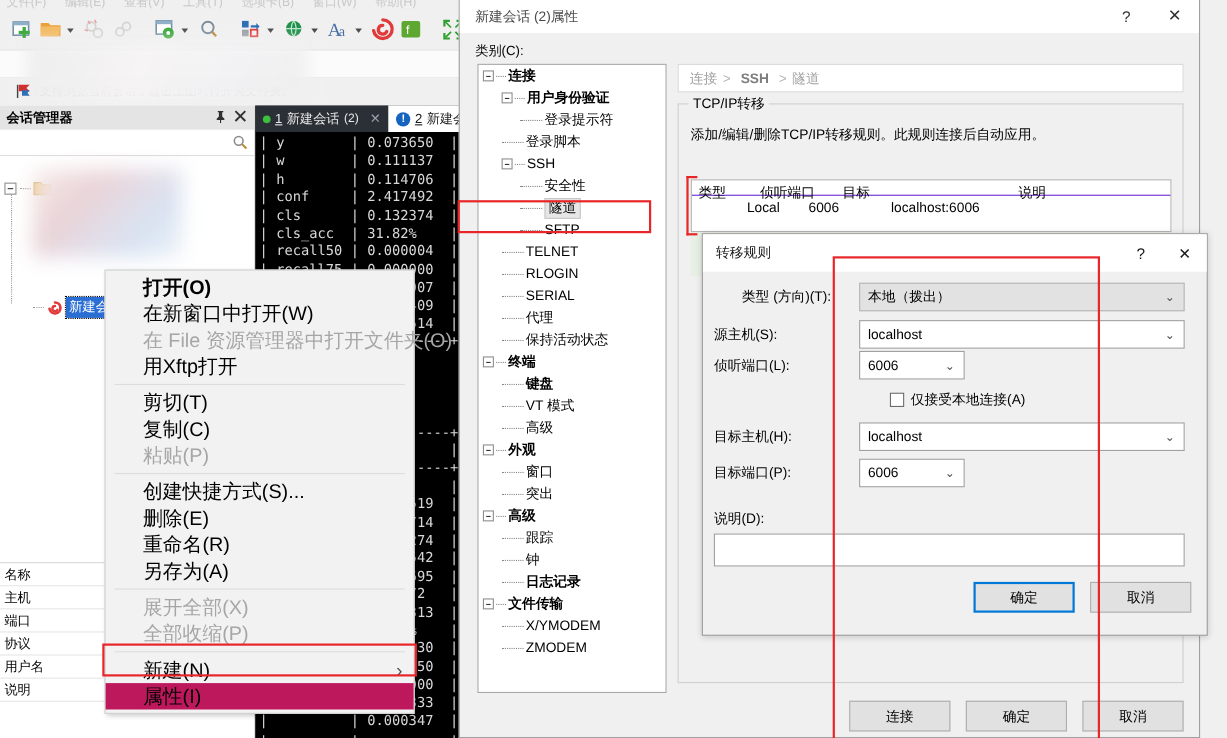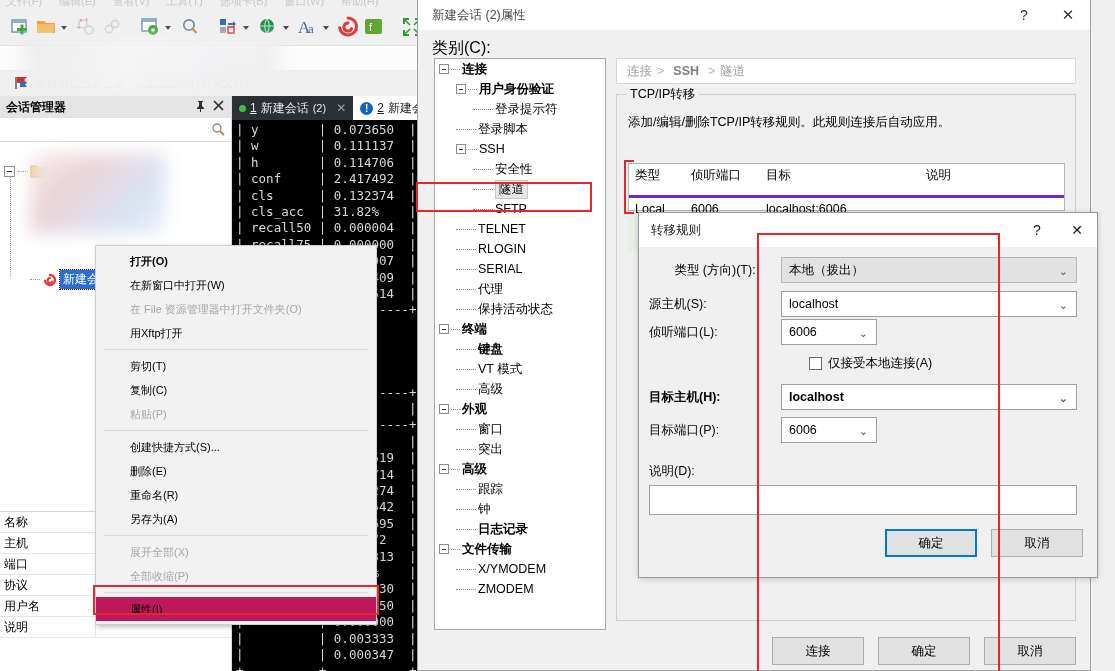--- a/index.html
+++ b/index.html
@@ -128,21 +128,21 @@
     font-family:"DejaVu Sans Mono","Liberation Mono",monospace;
     font-size:12.5px; line-height:16.4px; padding:2px 0 0 4px;
     white-space:pre; overflow:hidden;
   }
 
   
   .ctx {
     position:absolute; left:95px; top:245px; width:282px;
     background:#f2f2f2; border:1px solid #cfcfcf;
     box-shadow:2px 2px 5px rgba(0,0,0,.25); padding:3px 0;
-    font-size:11px; z-index:40;
+    font-size:18px; z-index:40;
   }
   .ctx-item { height:24px; line-height:24px; padding-left:34px; white-space:nowrap; position:relative;}
   .ctx-item.bold { font-weight:bold; }
   .ctx-item.dis { color:#a6a6a6; }
   .ctx-item.sel { background:#be185d; }
   .ctx-sep { height:1px; background:#dcdcdc; margin:4px 8px; }
   .ctx-item .sub { position:absolute; right:10px; top:0; color:#555;}
   .ctx-hl-box{
     position:absolute; left:93px; top:585px; width:286px; height:30px;
     border:2px solid #e8262a; z-index:41; pointer-events:none;
@@ -155,21 +155,21 @@
   }
   .pd-title {
     height:30px; background:#fff; display:flex; align-items:center;
     padding-left:14px; font-size:12.5px; color:#4a4a4a;
   }
   .pd-title .sp { flex:1; }
   .pd-btn { width:44px; height:30px; text-align:center; line-height:30px;
             font-size:14px; color:#333; cursor:pointer; }
   .pd-btn.close { font-size:15px; }
   .pd-cat {
-    position:absolute; left:14px; top:38px; font-size:16px;
+    position:absolute; left:14px; top:38px; font-size:12px;
   }
   .pd-tree {
     position:absolute; left:16px; top:58px; width:172px; height:572px;
     background:#fff; border:1px solid #a8a8a8; overflow:hidden;
     font-size:12.5px;
   }
   .tnode { display:flex; align-items:center; height:20px; white-space:nowrap;}
   .tnode .ind { display:inline-block; }
   .tbox {
     width:10px;height:10px;border:1px solid #8d8d8d;background:#fff;
@@ -199,23 +199,23 @@
   }
   .grp-lab {
     position:absolute; left:208px; top:86px; background:#f0f0f0;
     padding:0 4px; font-size:12.5px;
   }
   .grp-desc { position:absolute; left:210px; top:114px; font-size:12.5px;}
   .rule-table {
     position:absolute; left:210px; top:163px; width:437px; height:48px;
     background:#fff; border:1px solid #b5b5b5; font-size:12.5px;
   }
-  .rt-head { display:flex; height:34px; border-bottom:3px solid #6d28d9;}
+  .rt-head { display:flex; height:14px; border-bottom:1px solid #6d28d9;}
   .rt-head div { line-height:23px; padding-left:6px; }
-  .rt-row { display:flex; height:23px; }
+  .rt-row { display:flex; height:23px;padding-left:44px; }
   .rt-row div { line-height:23px; padding-left:6px; }
   .c1{width:56px;} .c2{width:75px;} .c3{width:160px;} .c4{flex:1;}
   .rt-hl {
     position:absolute; left:206px; top:160px; width:10px; height:54px;
     border:2px solid #e8262a; border-right:none; z-index:6;
   }
   .green-strip{
     position:absolute; left:210px; top:211px; width:437px; height:40px;
     background:#e8efe4;
   }
@@ -554,20 +554,21 @@
     <div class="ctx-item dis">粘贴(P)</div>
     <div class="ctx-sep"></div>
     <div class="ctx-item">创建快捷方式(S)...</div>
     <div class="ctx-item">删除(E)</div>
     <div class="ctx-item">重命名(R)</div>
     <div class="ctx-item">另存为(A)</div>
     <div class="ctx-sep"></div>
     <div class="ctx-item dis">展开全部(X)</div>
     <div class="ctx-item dis">全部收缩(P)</div>
     <div class="ctx-sep"></div>
+    <div class="ctx-item">新建(N)<span class="sub">›</span></div>
     <div class="ctx-item sel">属性(I)</div>
   </div>
 <div class="ctx-hl-box"></div>
 
 <div id="props">
   <div class="pd-title">
     <span>新建会话 (2)属性</span>
     <span class="sp"></span>
     <span class="pd-btn">?</span>
     <span class="pd-btn close">✕</span>
@@ -786,21 +787,21 @@
       <span>6006</span>
       <span class="chev">⌄</span>
     </span>
   </div>
 
   <div class="frow" style="left:142px; top:142px;margin-left:28px;">
     <span class="cb"></span>
     <span class="flabel">仅接受本地连接(A)</span>
   </div>
 
-  <div class="frow" style="left:10px; top:171px; width:440px;font-weight:bold;">
+  <div class="frow" style="left:10px; top:171px; width:440px;">
     <span class="flabel" style="width:132px">目标主机(H):</span>
     <span class="combo" style="width:296px">
       <span>localhost</span>
       <span class="chev">⌄</span>
     </span>
   </div>
 
   <div class="frow" style="left:10px; top:204px; width:440px;">
     <span class="flabel" style="width:132px">目标端口(P):</span>
     <span class="combo" style="width:96px">

